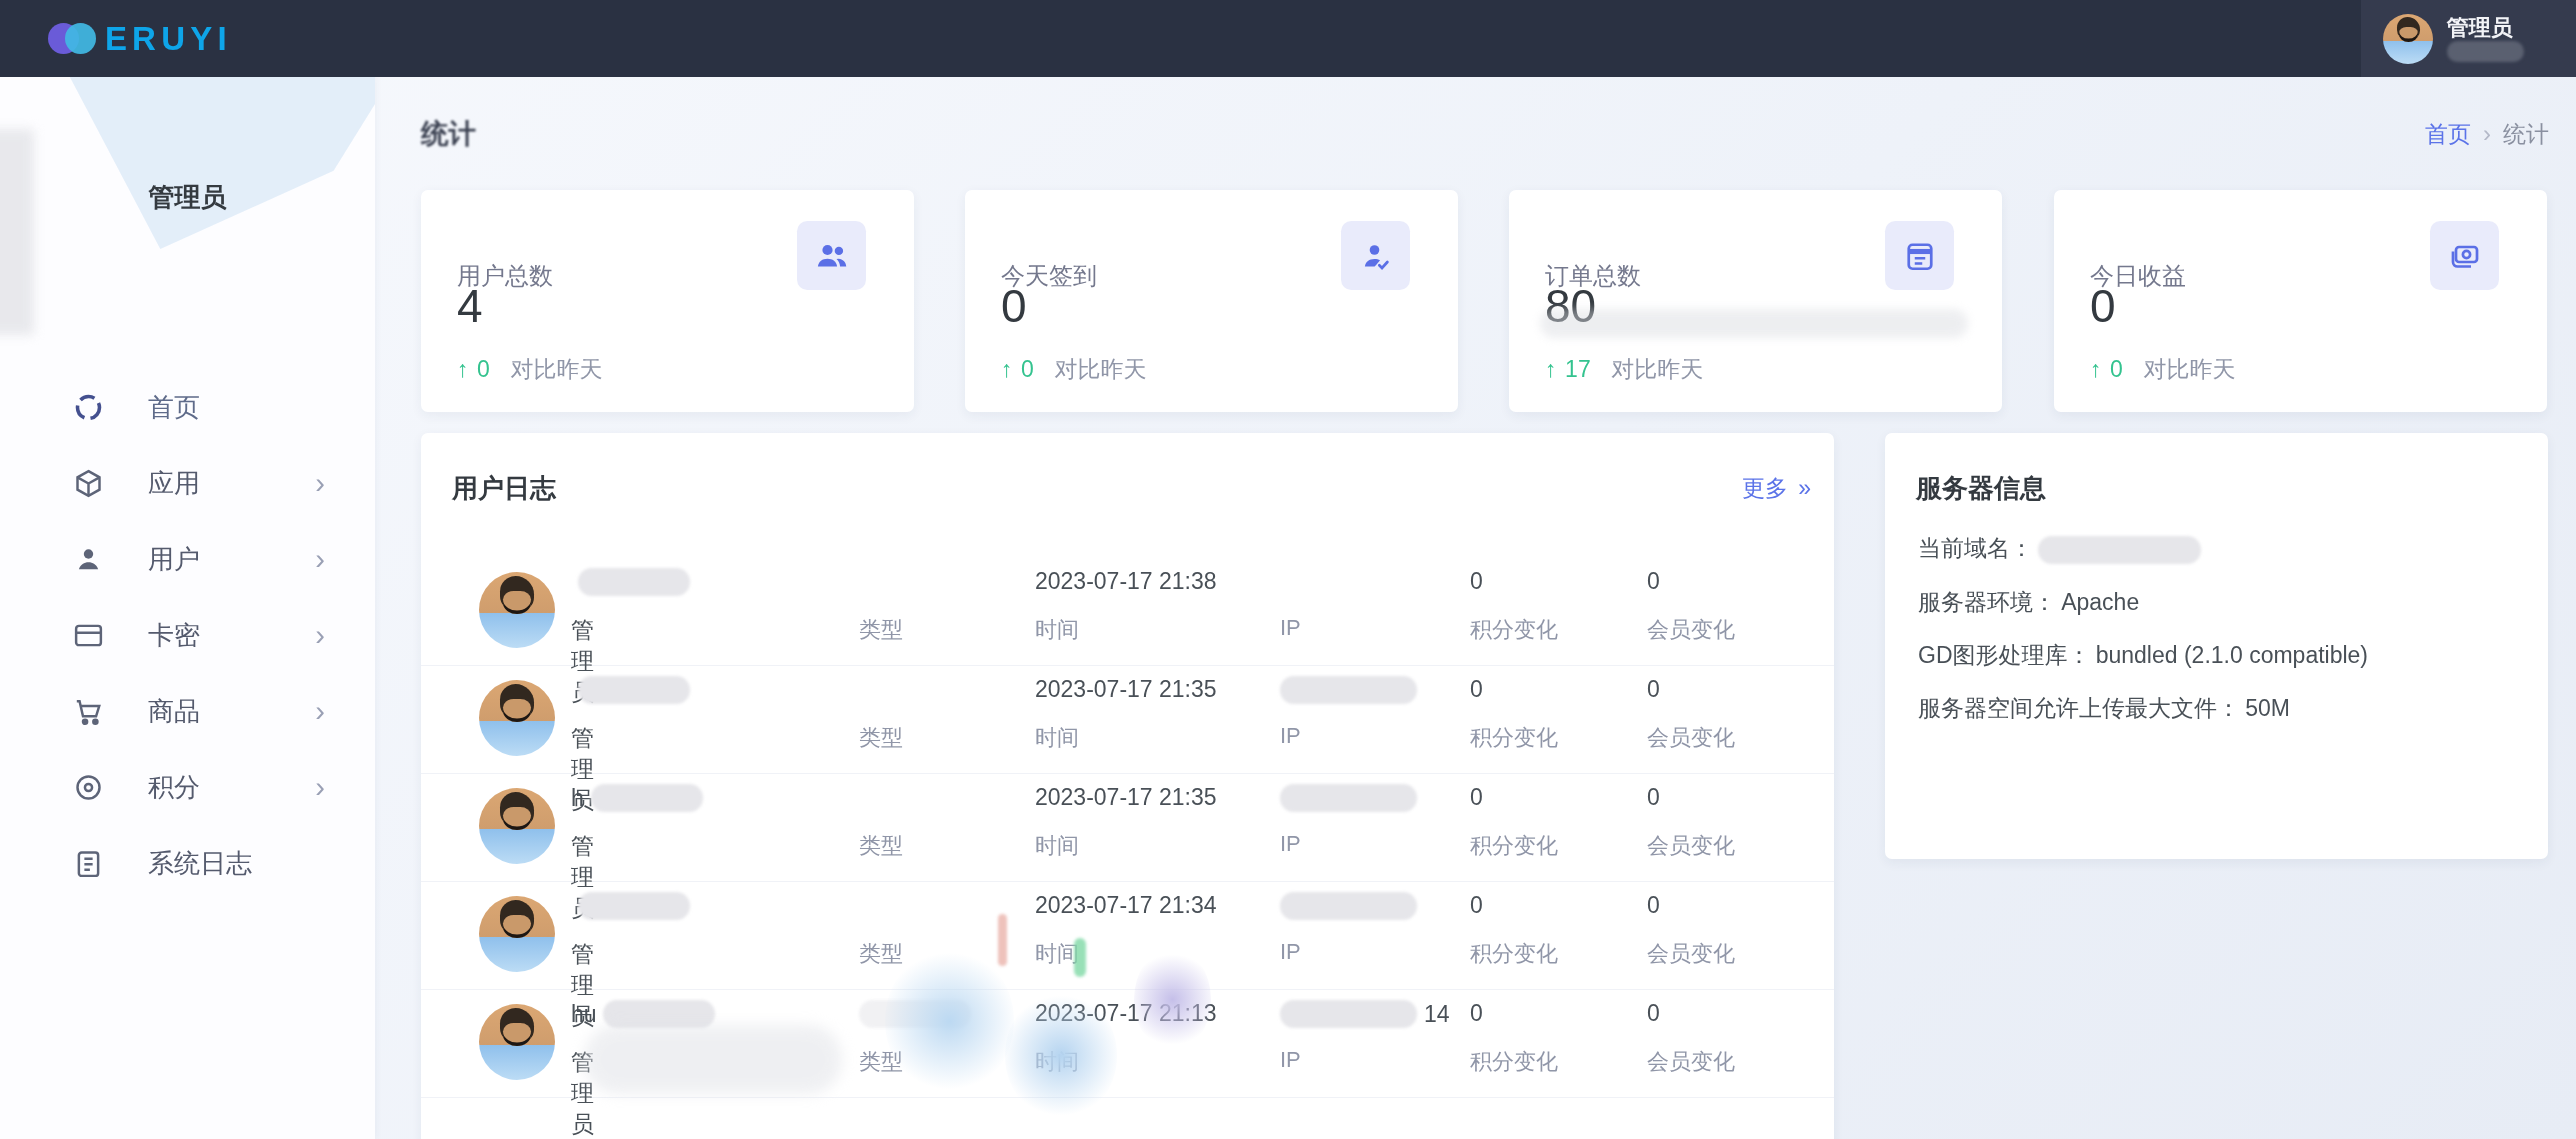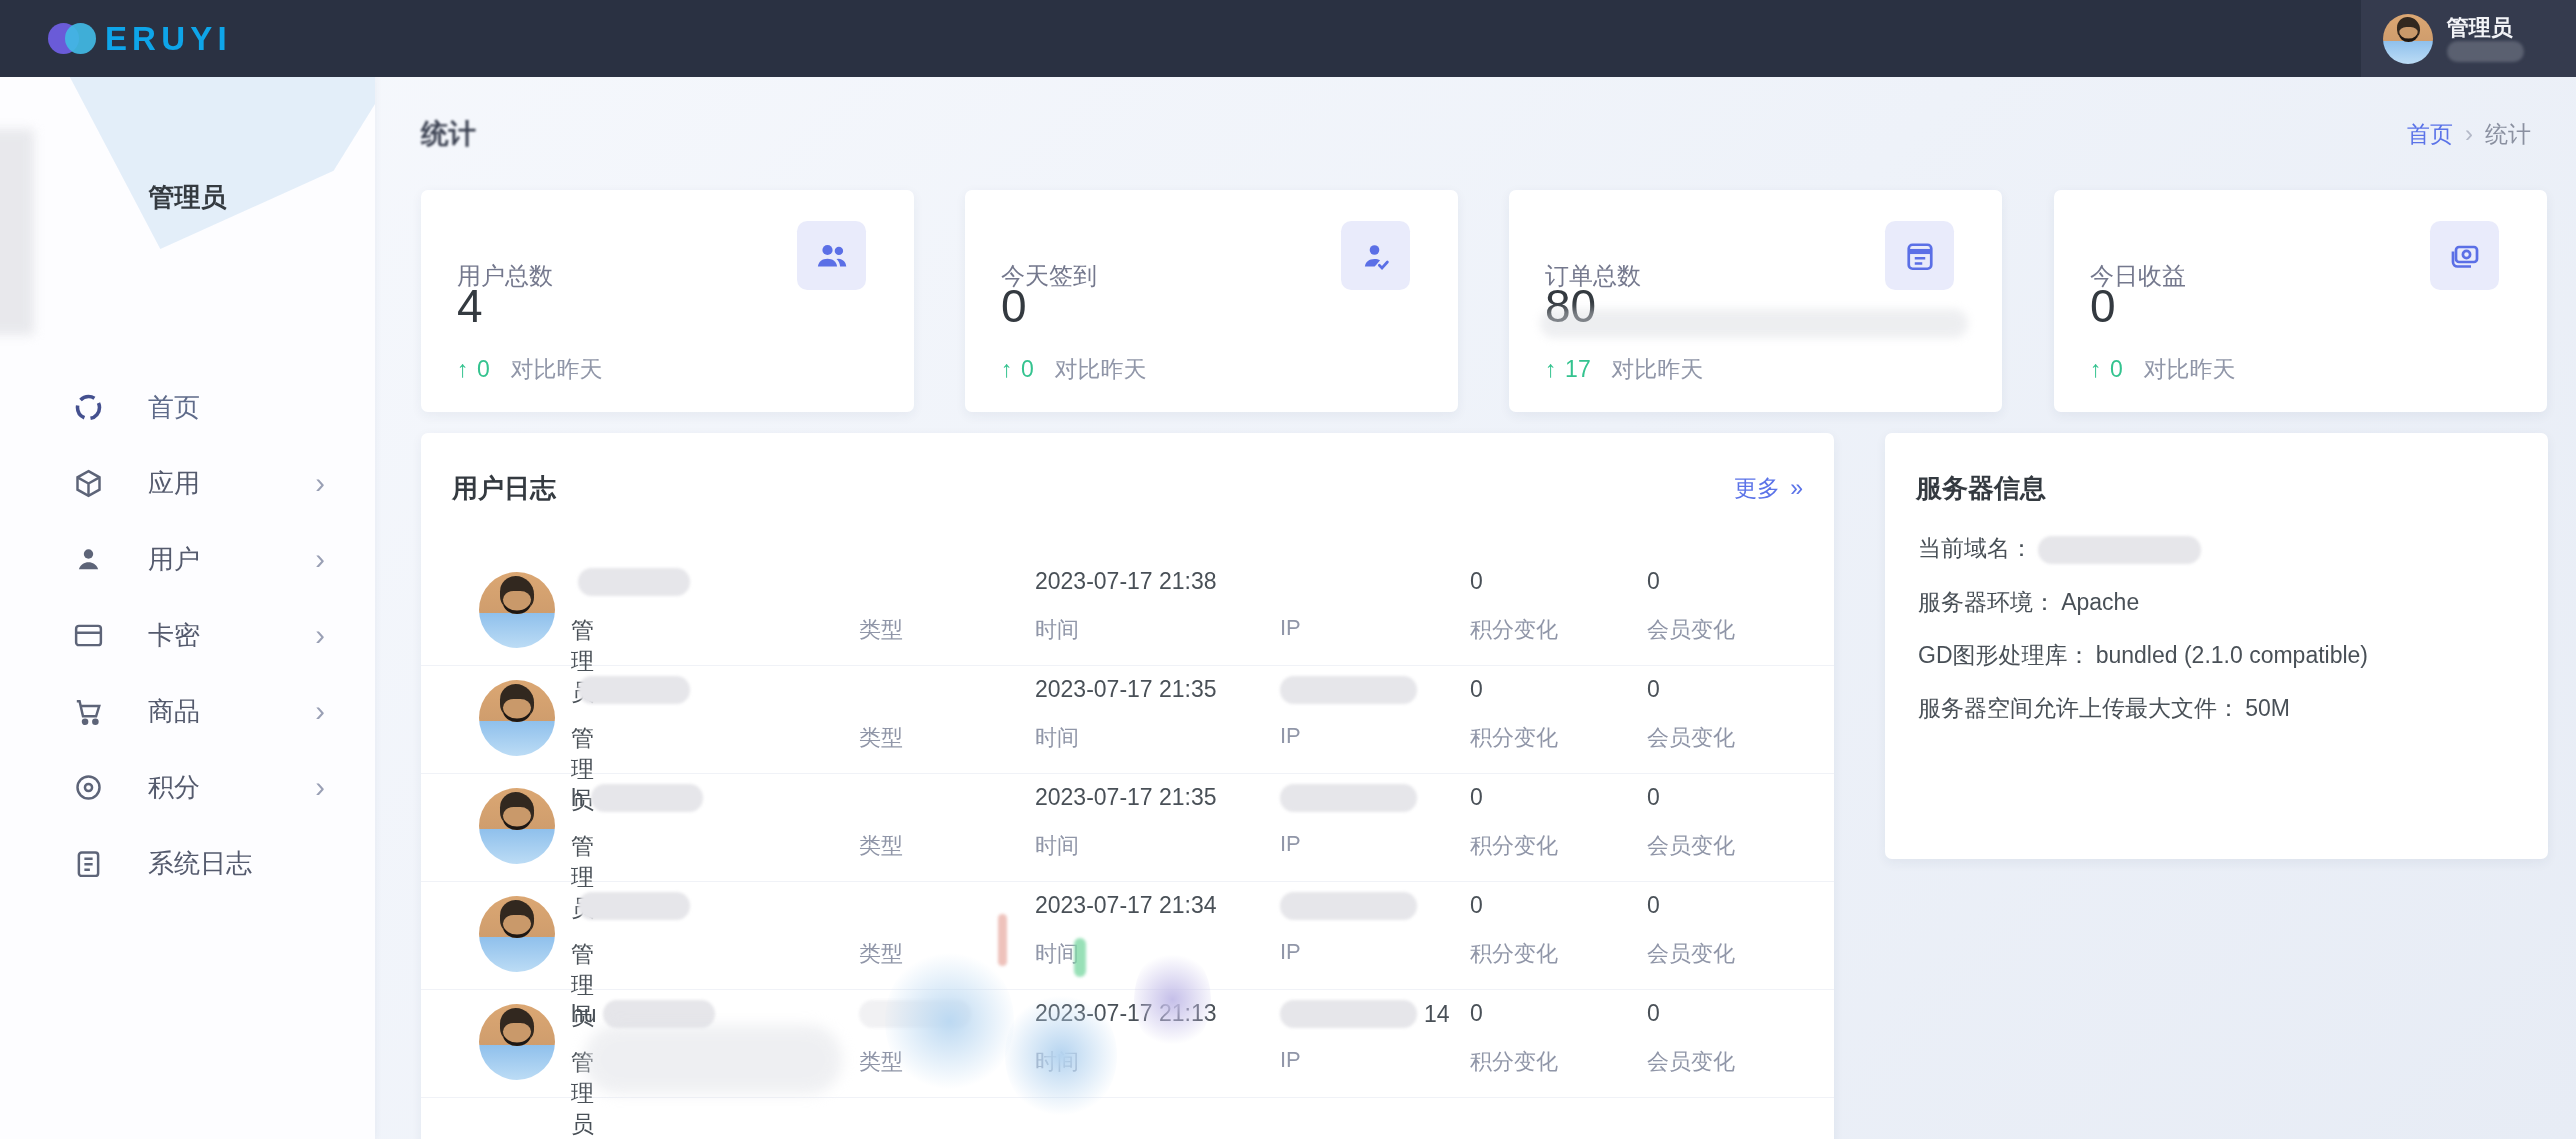--- a/index.html
+++ b/index.html
@@ -46,21 +46,21 @@
   .menu-item .mi-icon { width:33px; height:33px; flex:none; color:#5d6478; }
   .menu-item .mi-label { font-size:26px; margin-left:43px; flex:1; }
   .menu-item .mi-chevron { font-size:29px; color:#9aa0b5; line-height:1; }
   .menu-item.active { color:#5b73e8; }
   .menu-item.active .mi-icon { color:#44508f; }
   .menu-item.active .mi-label { color:#5f6b8a; }
   .mi-icon svg { width:100%; height:100%; }
 
   
   .content { position:absolute; top:77px; left:375px; right:0; bottom:0; }
-  .page-head { position:absolute; top:39px; left:46px; right:45px; display:flex; align-items:center; }
+  .page-head { position:absolute; top:39px; left:46px; right:27px; display:flex; align-items:center; }
   .page-title { font-size:27.5px; font-weight:700; color:#3a4050; filter:blur(0.9px); }
   .crumbs { margin-left:auto; font-size:23px; display:flex; align-items:center; gap:12px; }
   .crumb-home { color:#5b73e8; cursor:pointer; }
   .crumb-sep { color:#b4b9c8; font-size:24px; }
   .crumb-cur { color:#8a90a0; }
 
   
   .card { position:absolute; top:113px; width:493px; height:222px; background:#fff; border-radius:6.9px;
     box-shadow:0 3.4px 12px rgba(30,45,90,.06); padding:34px 31px 26px 36px; }
   .card1{left:46px}.card2{left:590px}.card3{left:1134px}.card4{left:1679px}
@@ -73,21 +73,21 @@
   .arrow-up { color:#34c38f; font-weight:700; margin-right:8.6px; }
   .delta { color:#34c38f; }
   .compare { color:#9096a8; margin-left:20.6px; }
   .card-smudge { position:absolute; left:31px; bottom:74px; right:34px; height:29px; border-radius:14.6px;
     background:#d9dbe0; opacity:.45; filter:blur(4.3px); }
 
   
   .panel { position:absolute; background:#fff; border-radius:6.9px; box-shadow:0 3.4px 12px rgba(30,45,90,.06); }
   .log-panel { left:46px; top:356px; width:1413px; height:783px; }
   .server-panel { left:1510px; top:356px; width:663px; height:426px; }
-  .panel-head { position:absolute; top:38px; left:31px; right:31px; display:flex; align-items:center; }
+  .panel-head { position:absolute; top:38px; left:31px; right:23px; display:flex; align-items:center; }
   .panel-title { font-size:26px; font-weight:700; color:#343a40; }
   .more-link { margin-left:auto; color:#5b73e8; font-size:23px; cursor:pointer; display:flex; gap:10.3px; align-items:center; }
 
   
   .log-rows { position:absolute; top:125px; left:0; right:0; }
   .log-row { position:relative; height:108px; border-bottom:0.9px solid #f0f2f7; }
   .log-row .avatar { position:absolute; left:58px; top:13.7px; width:76px; height:76px; }
   .cell { position:absolute; top:0; height:100%; }
   .cell-v { position:absolute; top:10.3px; font-size:23px; color:#495057; white-space:nowrap; display:flex; align-items:center; gap:6.9px; }
   .cell-l { position:absolute; top:57px; font-size:22px; color:#9096a8; white-space:nowrap; }

